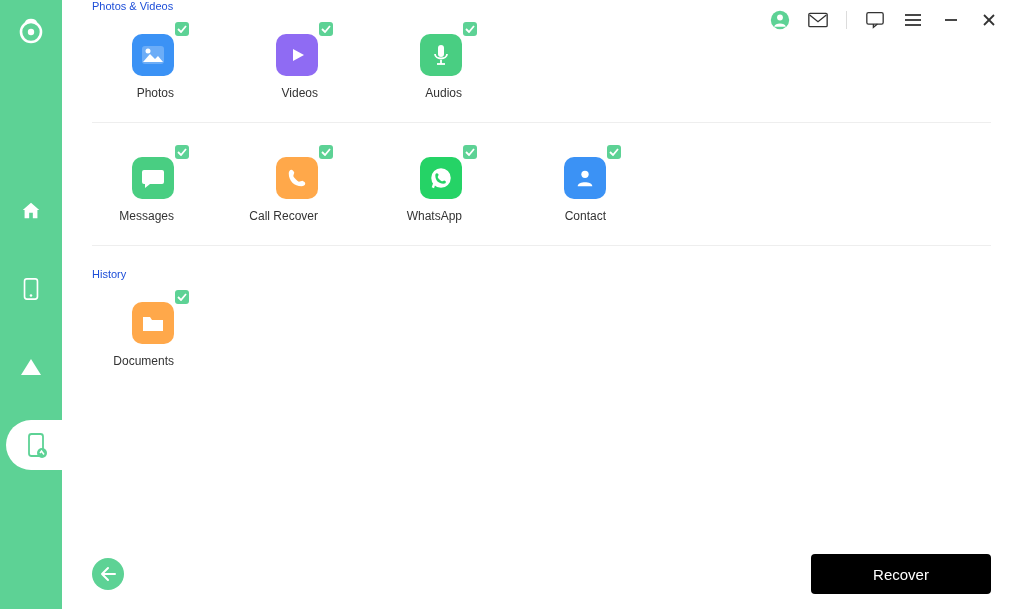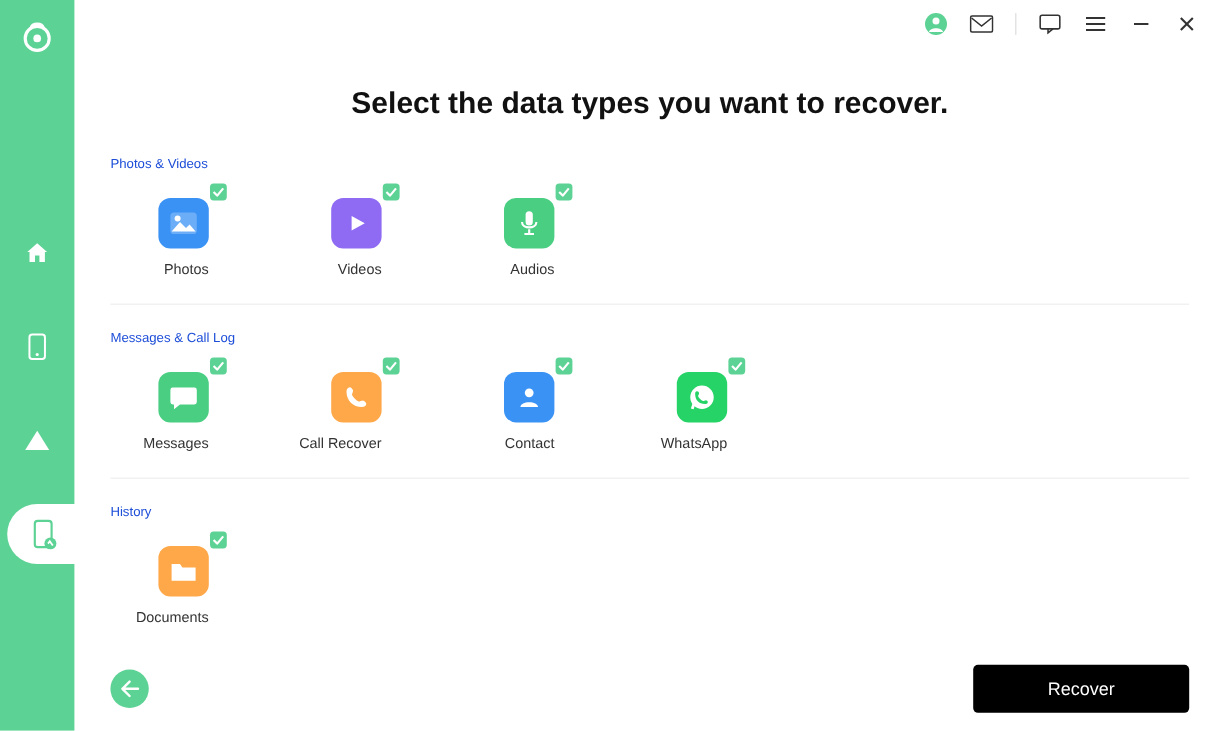--- a/index.html
+++ b/index.html
@@ -256,21 +256,20 @@
   <span class="ticon">
     <svg width="16" height="16" viewBox="0 0 16 16">
         <line x1="3" y1="3" x2="13" y2="13" stroke="#333" stroke-width="1.8"></line>
         <line x1="13" y1="3" x2="3" y2="13" stroke="#333" stroke-width="1.8"></line>
       </svg>
   </span>
 </div>
 
 <div class="main">
   <div class="content">
-    <h1 class="title">Select the data types you want to recover.</h1>
 
     <div class="section-title">Photos &amp; Videos</div>
     <div class="row">
 
       <div class="item">
         <span class="check">
             <svg width="10" height="8" viewBox="0 0 10 8">
               <path d="M1 4 L4 7 L9 1" stroke="#fff" stroke-width="1.8" fill="none"></path>
             </svg>
           </span>
@@ -310,21 +309,20 @@
               <path d="M3 11 C3 17 15 17 15 11" stroke="#fff" stroke-width="1.8" fill="none"></path>
               <line x1="9" y1="17" x2="9" y2="21" stroke="#fff" stroke-width="1.8"></line>
               <line x1="5" y1="21" x2="13" y2="21" stroke="#fff" stroke-width="1.8"></line>
             </svg>
         </div>
         <span class="item-label">Audios</span>
       </div>
 
     </div>
 
-    <div class="section-title">Messages &amp; Call Log</div>
     <div class="row">
 
       <div class="item">
         <span class="check">
             <svg width="10" height="8" viewBox="0 0 10 8">
               <path d="M1 4 L4 7 L9 1" stroke="#fff" stroke-width="1.8" fill="none"></path>
             </svg>
           </span>
         <div class="tile tile-green">
           <svg width="24" height="22" viewBox="0 0 24 22">
@@ -339,52 +337,52 @@
             <svg width="10" height="8" viewBox="0 0 10 8">
               <path d="M1 4 L4 7 L9 1" stroke="#fff" stroke-width="1.8" fill="none"></path>
             </svg>
           </span>
         <div class="tile tile-orange">
           <svg width="22" height="22" viewBox="0 0 24 24">
               <path d="M6 3 C4 3 3 5 3 7 C3 15 9 21 17 21 C19 21 21 20 21 18 C21 17 20 16 18 15 C17 15 15 16 14 16 C12 15 9 12 8 10 C8 9 9 7 9 6 C8 4 7 3 6 3 Z" fill="#fff"></path>
             </svg>
         </div>
         <span class="item-label">Call Recover</span>
-      </div>
-
-      <div class="item">
-        <span class="check">
-            <svg width="10" height="8" viewBox="0 0 10 8">
-              <path d="M1 4 L4 7 L9 1" stroke="#fff" stroke-width="1.8" fill="none"></path>
-            </svg>
-          </span>
-        <div class="tile tile-blue">
-          <svg width="22" height="22" viewBox="0 0 24 24">
-              <circle cx="12" cy="8" r="4" fill="#fff"></circle>
-              <path d="M4 21 C4 15 20 15 20 21 Z" fill="#fff"></path>
-            </svg>
-        </div>
-        <span class="item-label">Contact</span>
       </div>
 
       <div class="item">
         <span class="check">
             <svg width="10" height="8" viewBox="0 0 10 8">
               <path d="M1 4 L4 7 L9 1" stroke="#fff" stroke-width="1.8" fill="none"></path>
             </svg>
           </span>
         <div class="tile tile-dgreen">
           <svg width="26" height="26" viewBox="0 0 32 32">
               <circle cx="16" cy="16" r="12" fill="#fff"></circle>
               <path d="M11 10 C9 10 9 12 9 13 C9 19 13 23 19 23 C20 23 22 23 22 21 C22 20 21 19 20 19 C19 19 18 20 17 20 C15 19 13 17 12 15 C12 14 13 13 13 12 C13 11 12 10 11 10 Z" fill="#25d366"></path>
               <path d="M6 28 L8 22" stroke="#fff" stroke-width="3"></path>
             </svg>
         </div>
         <span class="item-label">WhatsApp</span>
       </div>
+
+      <div class="item">
+        <span class="check">
+            <svg width="10" height="8" viewBox="0 0 10 8">
+              <path d="M1 4 L4 7 L9 1" stroke="#fff" stroke-width="1.8" fill="none"></path>
+            </svg>
+          </span>
+        <div class="tile tile-blue">
+          <svg width="22" height="22" viewBox="0 0 24 24">
+              <circle cx="12" cy="8" r="4" fill="#fff"></circle>
+              <path d="M4 21 C4 15 20 15 20 21 Z" fill="#fff"></path>
+            </svg>
+        </div>
+        <span class="item-label">Contact</span>
+      </div>
     </div>
 
     <div class="section-title">History</div>
     <div class="row last">
       <div class="item">
         <span class="check">
             <svg width="10" height="8" viewBox="0 0 10 8">
               <path d="M1 4 L4 7 L9 1" stroke="#fff" stroke-width="1.8" fill="none"></path>
             </svg>
           </span>

